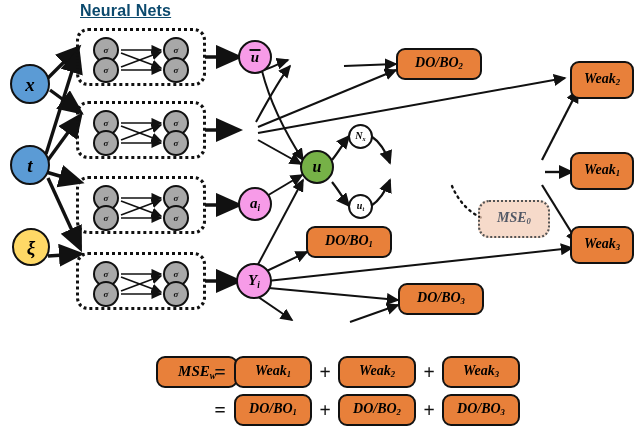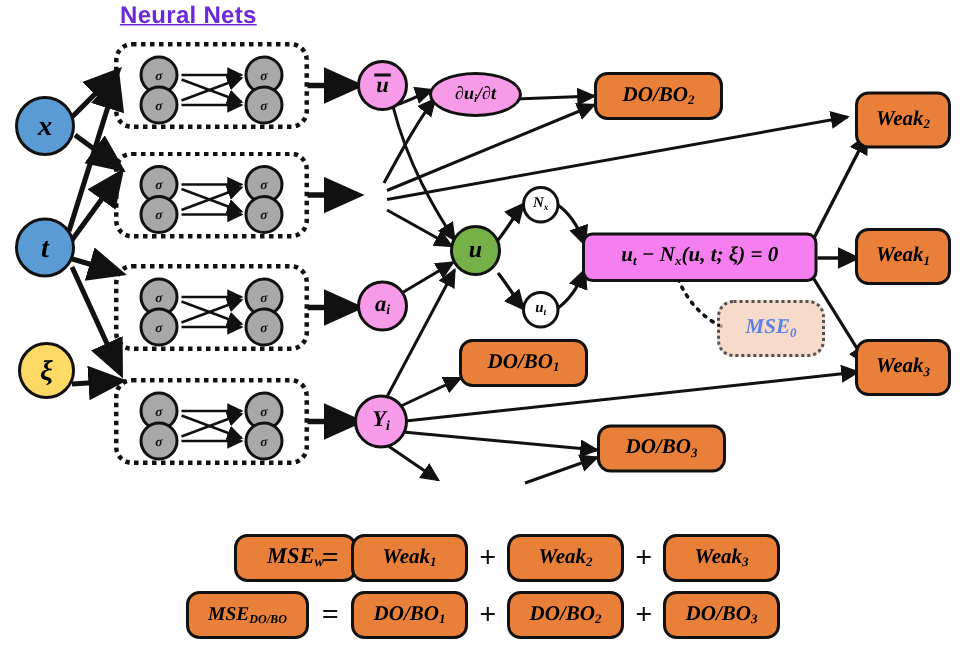--- a/index.html
+++ b/index.html
@@ -30,32 +30,32 @@
   
   .obox{background:#E8803A;border:2.6px solid #111;border-radius:9px;
         font-style:italic;font-weight:700;}
 
   
   .eqbox{background:#F57FEF;border:2.6px solid #111;border-radius:7px;
         font-style:italic;font-weight:700;}
 
   
   .faded{background:#F3CDB6;border:2.6px dotted #111;border-radius:11px;
-        font-style:italic;font-weight:700;color:#1d4ed8;opacity:.72;}
+        font-style:italic;font-weight:700;color:#0f172a;opacity:.72;}
 
   
   .nnbox{position:absolute;border:3px dotted #111;border-radius:12px;
          background:transparent;box-sizing:border-box;}
   .sig{position:absolute;width:26px;height:26px;border-radius:50%;
        background:#A8A8A8;border:2.4px solid #111;box-sizing:border-box;
        display:flex;align-items:center;justify-content:center;
        font-size:9px;font-style:italic;color:#111;font-weight:700;}
 
   .title{position:absolute;font-family:"Liberation Sans",sans-serif;
-         font-weight:700;font-size:16px;color:#6d28d9;
+         font-weight:700;font-size:16px;color:#0c4a6e;
          text-decoration:underline;letter-spacing:.2px;}
 
   .op{position:absolute;font-style:italic;font-weight:700;font-size:20px;color:#111;
       display:flex;align-items:center;justify-content:center;}
 
   sub{font-size:.62em;vertical-align:-.28em;font-style:italic;}
   .ovl{position:relative;}
   .bar{position:absolute;left:50%;transform:translateX(-50%);top:-1px;
        width:11px;height:2px;background:#111;}
 </style>
@@ -224,44 +224,33 @@
 
 
   <div class="node pink" style="left:236px;top:263px;width:36px;height:36px;font-size:15px;">
     <span><span>Y</span><sub>i</sub></span>
   </div>
 
   <div class="node pink" style="left:238px;top:187px;width:34px;height:34px;font-size:15px;">
     <span><span>a</span><sub>i</sub></span>
   </div>
 
-  <div class="node pellipse" style="left:286px;top:48px;width:62px;height:30px;font-size:12px;">
-    <span><span>∂u</span><sub>i</sub>/<span>∂t</span></span>
-  </div>
 
 
   <div class="node green" style="left:300px;top:150px;width:34px;height:34px;font-size:16px;">
     <span>u</span>
   </div>
 
   <div class="node wcirc" style="left:348px;top:124px;width:25px;height:25px;font-size:10px;">
     <span><span>N</span><sub>x</sub></span>
   </div>
   <div class="node wcirc" style="left:348px;top:194px;width:25px;height:25px;font-size:10px;">
     <span><span>u</span><sub>t</sub></span>
   </div>
 
-  <div class="node eqbox" style="left:388px;top:155px;width:157px;height:33px;font-size:14px;">
-    <span>
-      <span>u</span><sub>t</sub>
-      <span>−</span>
-      <span>Ν</span><sub>x</sub><span>(u, t; ξ)</span>
-      <span>= 0</span>
-    </span>
-  </div>
 
   <div class="node faded" style="left:478px;top:200px;width:72px;height:38px;font-size:14px;">
     <span><span>MSE</span><sub>0</sub></span>
   </div>
 
   <div class="node obox" style="left:396px;top:48px;width:86px;height:32px;font-size:14px;">
     <span><span>DO/BO</span><sub>2</sub></span>
   </div>
 
   <div class="node obox" style="left:306px;top:226px;width:86px;height:32px;font-size:14px;">
@@ -291,23 +280,20 @@
   </div>
   <div class="op" style="left:314px;top:356px;width:22px;height:32px;">+</div>
   <div class="node obox" style="left:338px;top:356px;width:78px;height:32px;font-size:14px;">
     <span><span>Weak</span><sub>2</sub></span>
   </div>
   <div class="op" style="left:418px;top:356px;width:22px;height:32px;">+</div>
   <div class="node obox" style="left:442px;top:356px;width:78px;height:32px;font-size:14px;">
     <span><span>Weak</span><sub>3</sub></span>
   </div>
 
-  <div class="node obox" style="left:124px;top:394px;width:82px;height:32px;font-size:13px;">
-    <span><span>MSE</span><sub>DO/BO</sub></span>
-  </div>
   <div class="op" style="left:208px;top:394px;width:24px;height:32px;">=</div>
   <div class="node obox" style="left:234px;top:394px;width:78px;height:32px;font-size:14px;">
     <span><span>DO/BO</span><sub>1</sub></span>
   </div>
   <div class="op" style="left:314px;top:394px;width:22px;height:32px;">+</div>
   <div class="node obox" style="left:338px;top:394px;width:78px;height:32px;font-size:14px;">
     <span><span>DO/BO</span><sub>2</sub></span>
   </div>
   <div class="op" style="left:418px;top:394px;width:22px;height:32px;">+</div>
   <div class="node obox" style="left:442px;top:394px;width:78px;height:32px;font-size:14px;">

